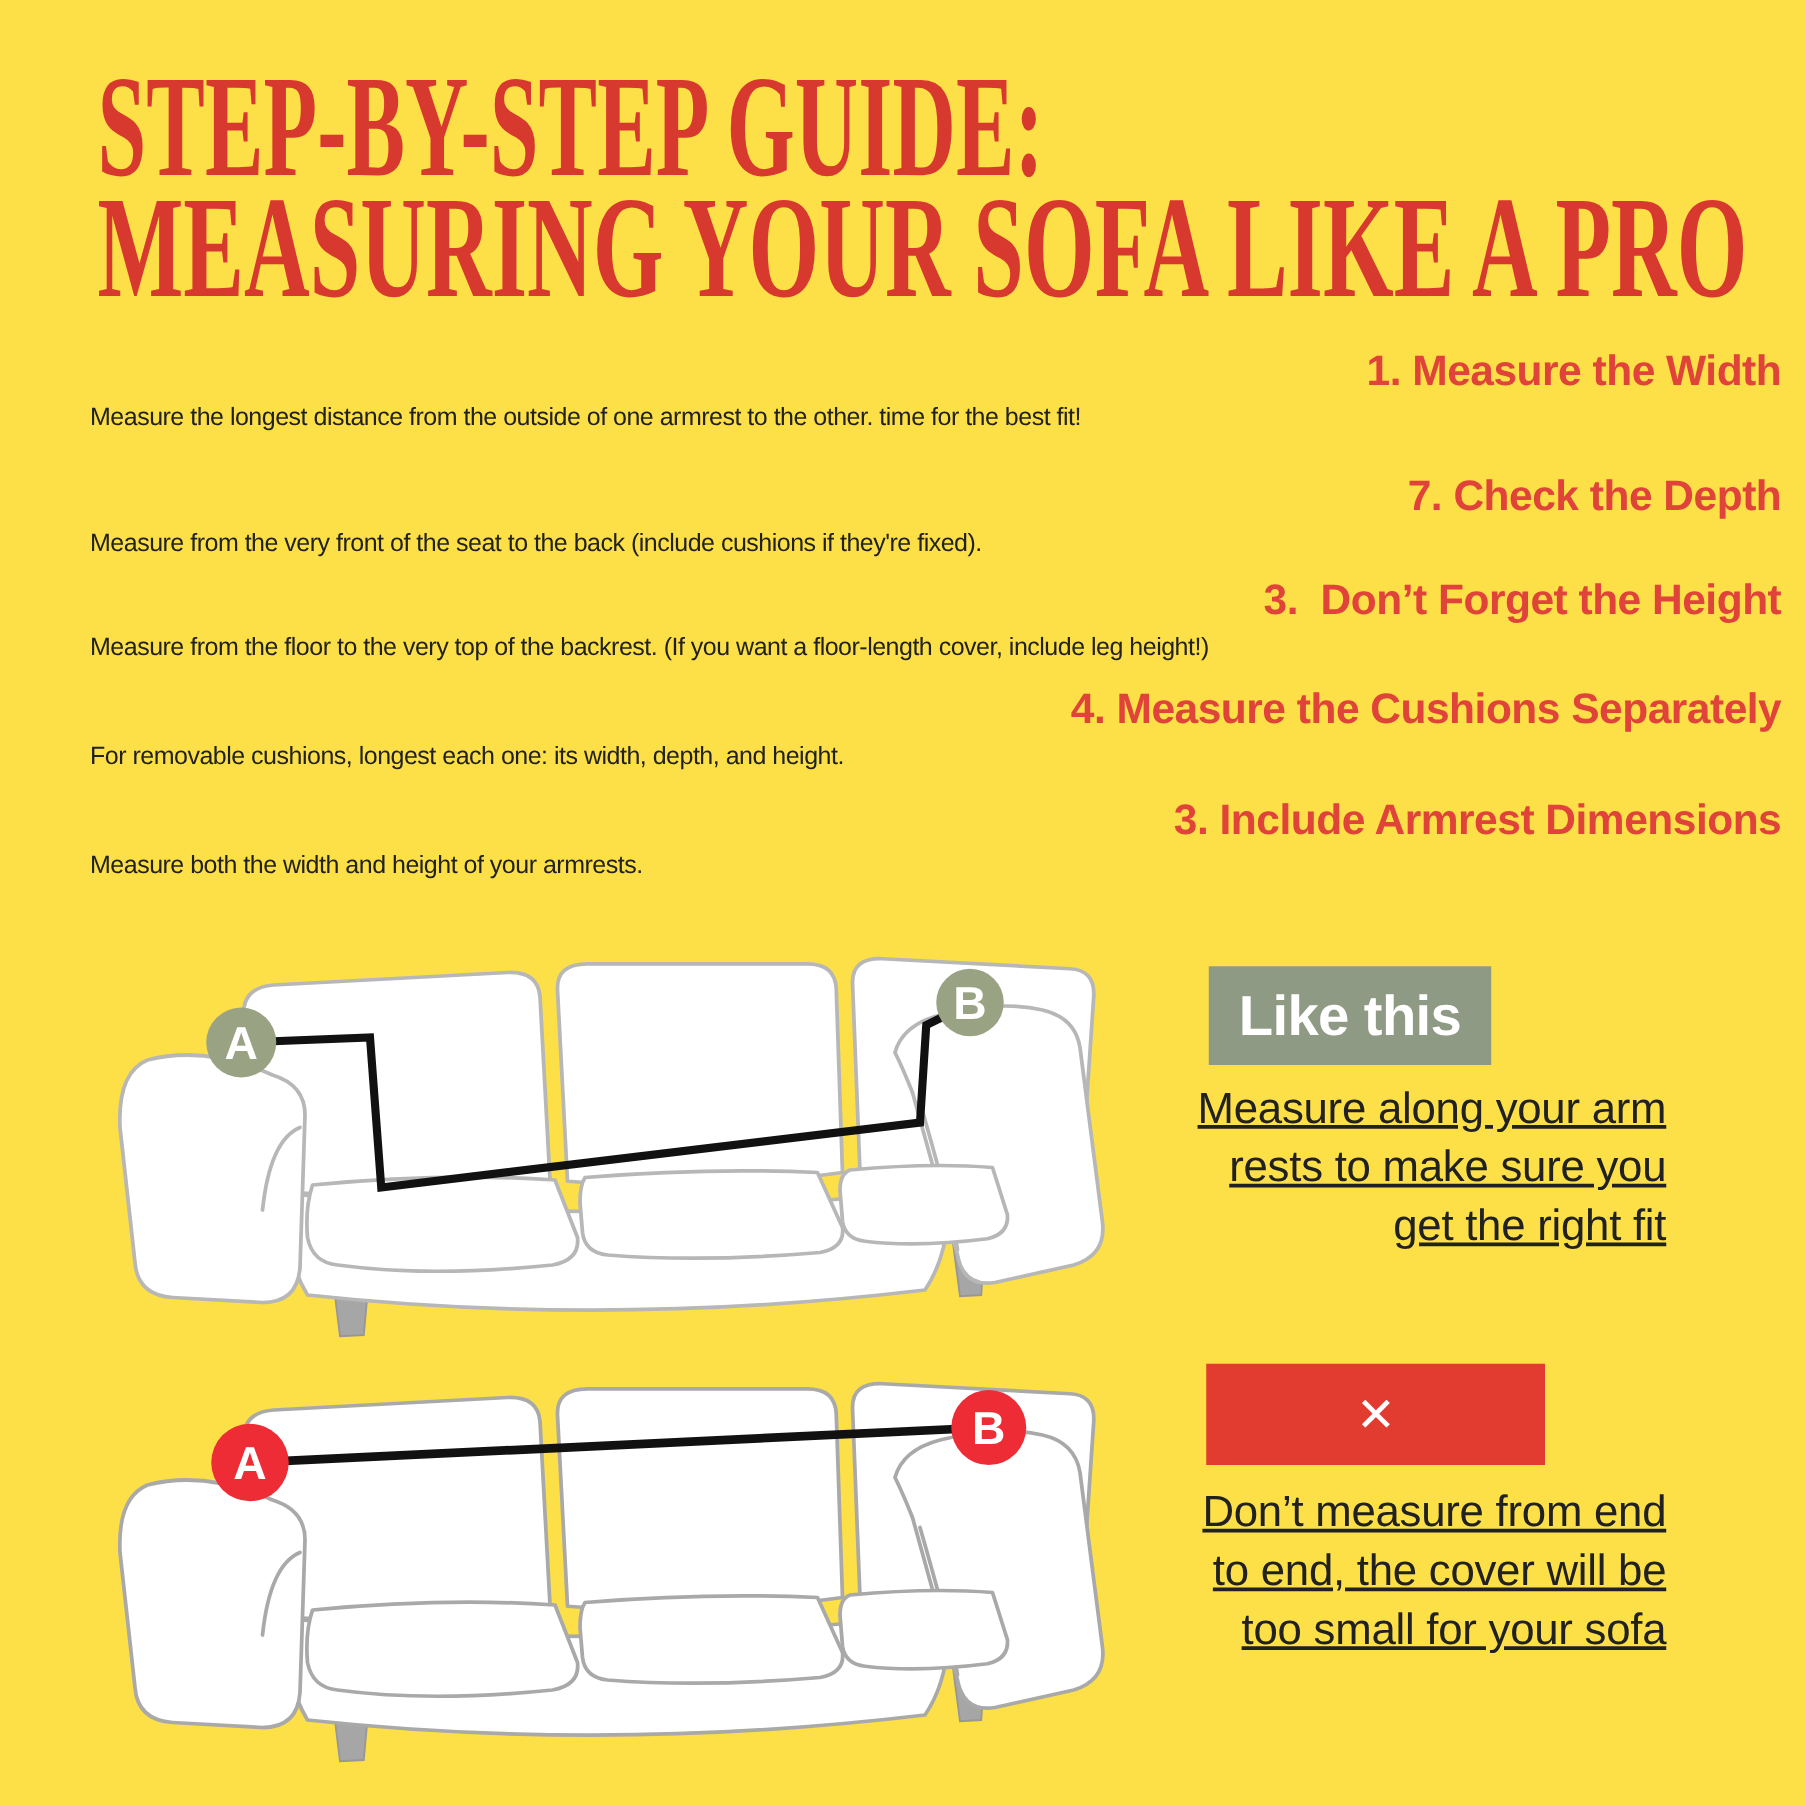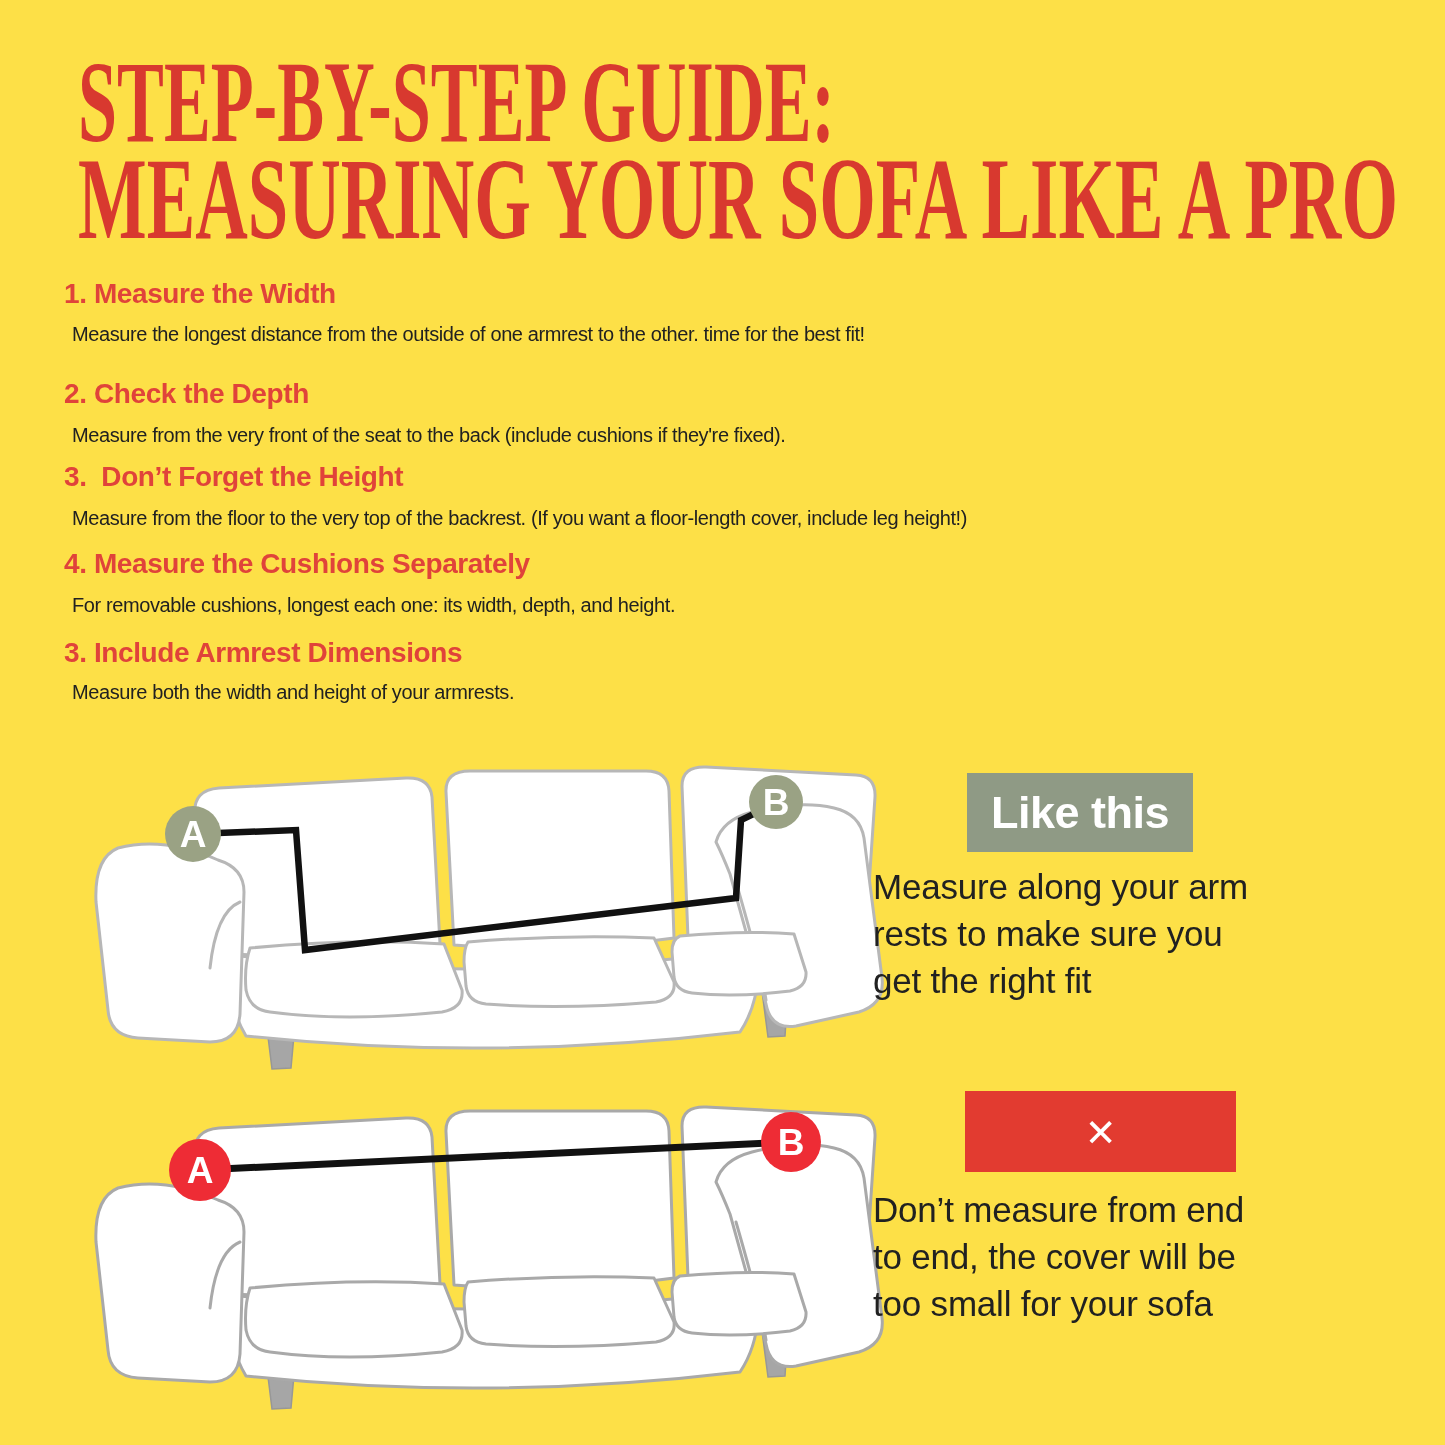--- a/index.html
+++ b/index.html
@@ -10,41 +10,41 @@
   }
   
   .title-line {
     position:absolute; left:78px; width:max-content;
     font-family:"Liberation Serif", serif; font-weight:700;
     font-size:116px; line-height:100px; letter-spacing:0;
     color:var(--title-red,#d8392f); transform-origin:left top; white-space:nowrap;
   }
   
   .step-heading {
-    position:absolute; left:64px; width:1345px;
-    font-size:28px; font-weight:700; letter-spacing:-0.4px;
-    color:var(--heading-red,#e0433a); white-space:nowrap;
+    position:absolute; left:80px; width:1345px;
+    font-size:34px; font-weight:700; letter-spacing:-0.4px;
+    color:var(--heading-red,#e0433a); white-space:nowrap;text-align:right;
   }
   .step-body {
     position:absolute; left:72px; width:1360px;
     font-size:20px; font-weight:400; letter-spacing:-0.4px;
     color:var(--text-dark,#212121); white-space:nowrap;
   }
   
   .badge {
     position:absolute; display:flex; align-items:center; justify-content:center;
     color:#ffffff; font-weight:700; font-size:45px; letter-spacing:-0.5px;
   }
   .badge-good { left:967px; top:773px; width:226px; height:79px; background:var(--box-green,#8f9a85); }
   .badge-bad  { left:965px; top:1091px; width:271px; height:81px; background:var(--box-red,#e23b30); gap:16px; }
   .cross-mark { font-weight:400; font-size:38px; line-height:1; transform:translateY(1px); }
   .badge-caption {
-    position:absolute; left:873px; width:460px; text-align:left;
+    position:absolute; left:873px; width:460px; text-align:right;
     font-size:35px; line-height:47px; letter-spacing:-0.2px;
-    color:var(--text-dark,#212121); white-space:pre-line;
+    color:var(--text-dark,#212121); white-space:pre-line;text-decoration:underline;
   }
   .caption-good { top:863px; }
   .caption-bad  { top:1186px; }
   
   .sofa-svg { position:absolute; left:88px; top:740px; width:815px; height:675px; }
   .marker-letter {
     font-family:"Liberation Sans", sans-serif; font-weight:700; font-size:37px;
     fill:#ffffff; text-anchor:middle;
   }
 </style>
@@ -53,21 +53,21 @@
 
 <div class="canvas">
 
   <div class="title-line" style="top: 52px; transform: scaleX(0.605842);">STEP-BY-STEP GUIDE:</div>
   <div class="title-line" style="top: 149px; transform: scaleX(0.627265);">MEASURING YOUR SOFA LIKE A PRO</div>
 
   <div>
     <div class="step-heading" style="top:278px;">1. Measure the Width</div>
     <div class="step-body" style="top:323px;">Measure the longest distance from the outside of one armrest to the other. time for the best fit!</div>
 
-    <div class="step-heading" style="top:378px;">2. Check the Depth</div>
+    <div class="step-heading" style="top:378px;">7. Check the Depth</div>
     <div class="step-body" style="top:424px;">Measure from the very front of the seat to the back (include cushions if they're fixed).</div>
 
     <div class="step-heading" style="top:461px;">3.&nbsp; Don’t Forget the Height</div>
     <div class="step-body" style="top:507px;">Measure from the floor to the very top of the backrest. (If you want a floor-length cover, include leg height!)</div>
 
     <div class="step-heading" style="top:548px;">4. Measure the Cushions Separately</div>
     <div class="step-body" style="top:594px;">For removable cushions, longest each one: its width, depth, and height.</div>
 
     <div class="step-heading" style="top:637px;">3. Include Armrest Dimensions</div>
     <div class="step-body" style="top:681px;">Measure both the width and height of your armrests.</div>

